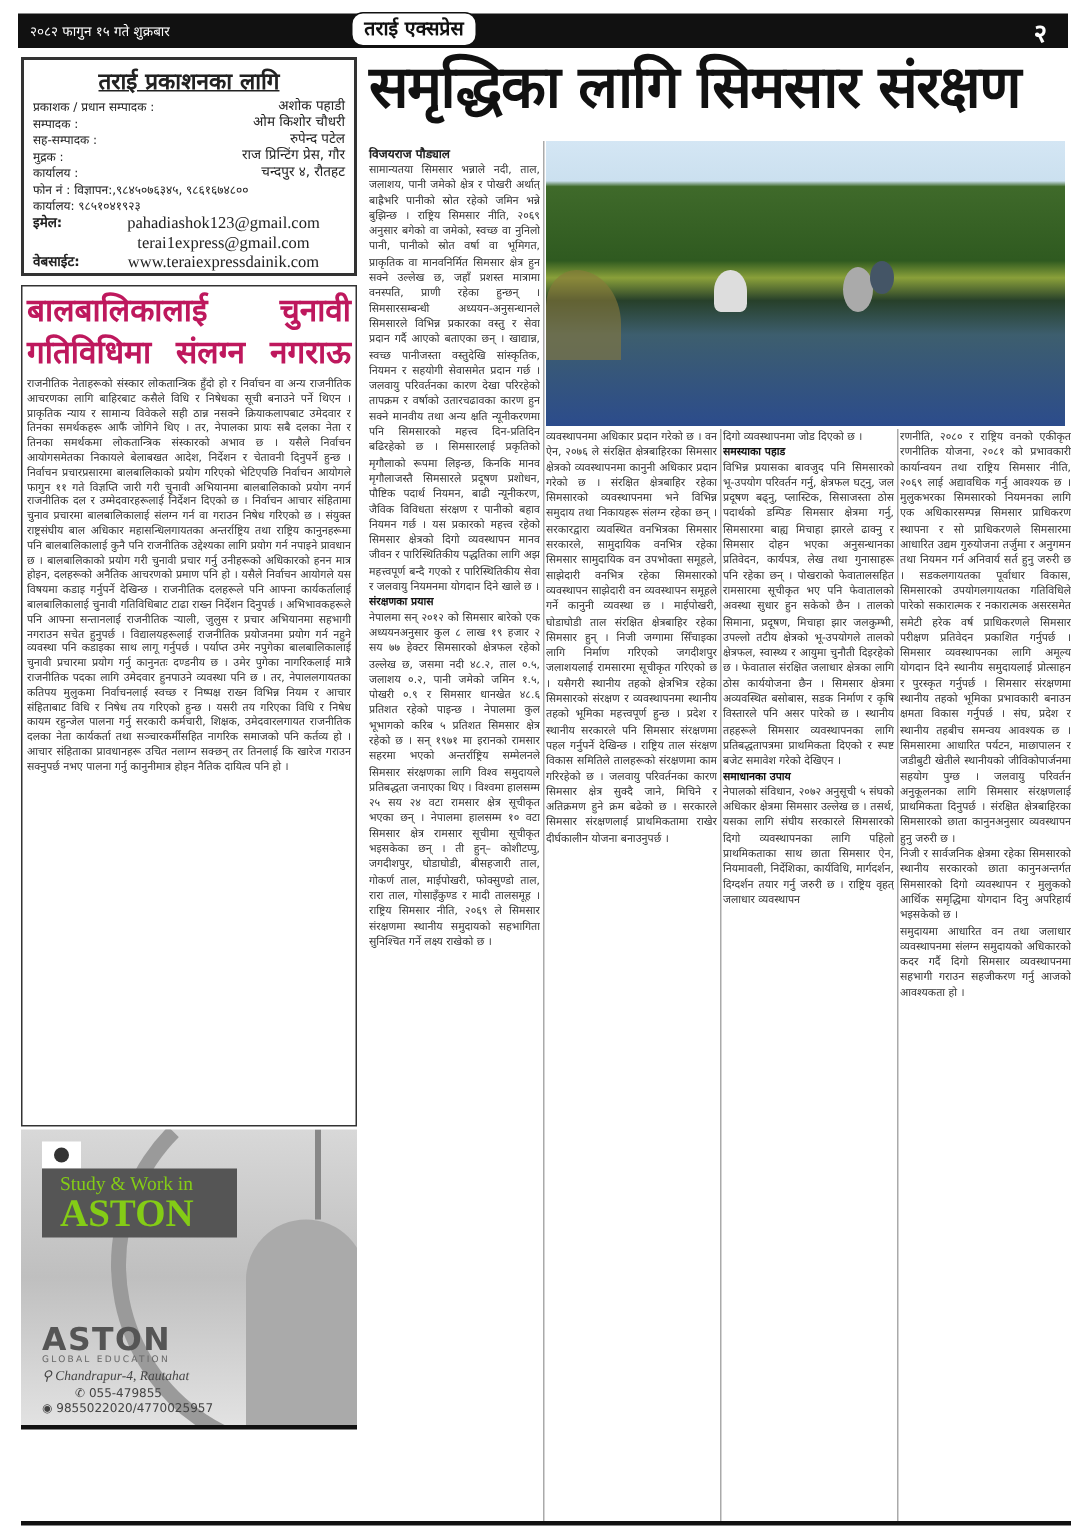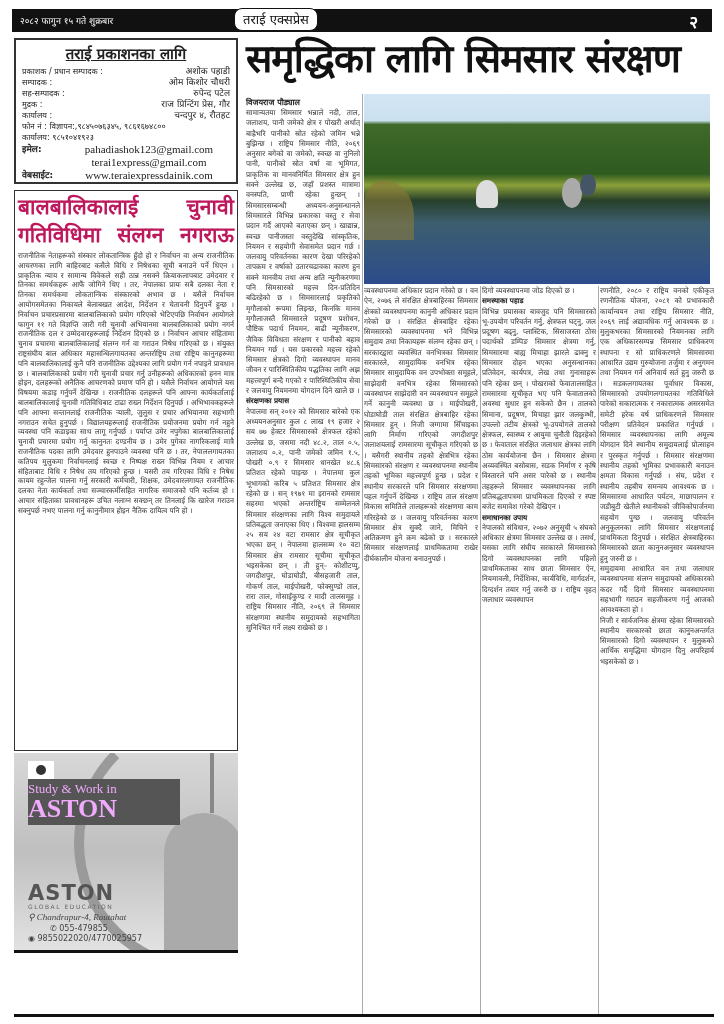--- a/index.html
+++ b/index.html
@@ -1,21 +1,21 @@
 <!DOCTYPE html>
 <html><head>
 <meta charset="utf-8">
 <style>
   * { box-sizing: border-box; margin: 0; padding: 0; }
   html, body { width: 724px; height: 1024px; background: #fff; overflow: hidden; }
   body { font-family: "DejaVu Sans", sans-serif; color: #222; position: relative; }
 
   .topbar { position: absolute; left: 12px; top: 9px; width: 700px; height: 23px; background: #111; color: #fff; }
   .topbar .date { position: absolute; left: 8px; top: 5px; font-size: 9px; }
-  .topbar .mast { position: absolute; left: 222px; top: -1px; width: 84px; height: 23px; background: #fff; color: #111; border: 1px solid #111; border-radius: 8px; font-size: 13px; text-align: center; line-height: 21px; }
+  .topbar .mast { position: absolute; left: 222px; top: -1px; width: 84px; height: 23px; background: #fff; color: #111; border: 1px solid #111; border-radius: 8px; font-size: 13px; text-align: center; line-height: 21px; font-weight: bold; }
   .topbar .pagenum { position: absolute; right: 14px; top: 1px; font-size: 17px; font-weight: bold; }
 
   .left { position: absolute; left: 14px; top: 38px; width: 224px; }
   .imprint { border: 2px solid #333; padding: 3px 6px 4px 6px; height: 146px; }
   .imprint h2 { font-size: 15px; font-weight: bold; text-align: center; text-decoration: underline; margin-bottom: 3px; }
   .imprint .row { display: flex; justify-content: space-between; font-size: 8px; line-height: 11px; }
   .imprint .row .v { font-size: 9px; }
   .imprint .erow { display: flex; font-size: 11px; line-height: 13px; font-family: "Liberation Serif", serif; }
   .imprint .erow .k { font-family: "DejaVu Sans", sans-serif; font-weight: bold; font-size: 9px; width: 46px; }
   .imprint .erow .v { flex: 1; text-align: center; }
@@ -23,21 +23,21 @@
   .editorial { margin-top: 6px; border: 1px solid #333; }
   .ed-label { height: 34px; border-bottom: 1px solid #333; position: relative; }
   .ed-label span { position: absolute; left: 52px; top: 7px; font-size: 16px; color: #aaa; }
   .ed-label .pen { position: absolute; left: 186px; top: 10px; width: 22px; height: 14px; border: 2px solid #111; background: linear-gradient(160deg,#fff 55%,#111 56%); }
   .ed-title { font-size: 21px; font-weight: bold; line-height: 28px; padding: 2px 3px 0 3px; text-align: justify; text-align-last: justify; color: #be185d; }
   .ed-body { font-size: 7.2px; line-height: 9.8px; padding: 2px 3px 4px 3px; text-align: justify; height: 501px; overflow: hidden; color: #333; }
   .ad { margin-top: 2px; height: 200px; background: linear-gradient(180deg,#d8d8d8,#bfbfbf 50%,#e2e2e2); position: relative; overflow: hidden; border-bottom: 3px solid #111; }
   .ad .arc { position: absolute; left: 60px; top: -40px; width: 260px; height: 260px; border-radius: 50%; border: 10px solid #9a9a9a; border-right-color: transparent; border-top-color: transparent; }
   .ad .flag { position: absolute; left: 14px; top: 8px; width: 26px; height: 18px; background: #fff; }
   .ad .flag i { position: absolute; left: 8px; top: 4px; width: 10px; height: 10px; border-radius: 50%; background: #333; }
-  .ad .box { position: absolute; left: 14px; top: 26px; width: 152px; height: 46px; background: #555; color: #f0abfc; padding: 2px 0; }
+  .ad .box { position: absolute; left: 14px; top: 26px; width: 130px; height: 46px; background: #555; color: #84cc16; padding: 2px 12px; }
   .ad .s1 { font-family: "Liberation Serif", serif; font-size: 13px; }
   .ad .s2 { font-family: "Liberation Serif", serif; font-size: 26px; font-weight: bold; line-height: 24px; }
   .ad .tower { position: absolute; left: 196px; top: 0; width: 4px; height: 60px; background: #888; }
   .ad .person { position: absolute; left: 150px; top: 60px; width: 80px; height: 140px; border-radius: 40px 40px 0 0; background: #aaa; }
   .ad .brand { position: absolute; left: 14px; top: 128px; font-size: 21px; font-weight: bold; color: #555; letter-spacing: 1px; }
   .ad .sub { position: absolute; left: 14px; top: 150px; font-size: 6px; color: #666; letter-spacing: 1.5px; }
   .ad .addr { position: absolute; left: 14px; top: 159px; font-size: 9px; font-style: italic; font-family: "Liberation Serif", serif; color: #444; }
   .ad .ph1 { position: absolute; left: 36px; top: 171px; font-size: 8px; color: #444; }
   .ad .ph2 { position: absolute; left: 14px; top: 181px; font-size: 8px; color: #444; }
 
@@ -160,18 +160,18 @@
   </div>
   <div class="col c3">
     <span>दिगो व्यवस्थापनमा जोड दिएको छ ।</span>
     <span class="sub-h">समस्याका पहाड</span>
     <span>विभिन्न प्रयासका बावजुद पनि सिमसारको भू-उपयोग परिवर्तन गर्नु, क्षेत्रफल घट्नु, जल प्रदूषण बढ्नु, प्लास्टिक, सिसाजस्ता ठोस पदार्थको डम्पिङ सिमसार क्षेत्रमा गर्नु, सिमसारमा बाह्य मिचाहा झारले ढाक्नु र सिमसार दोहन भएका अनुसन्धानका प्रतिवेदन, कार्यपत्र, लेख तथा गुनासाहरू पनि रहेका छन् । पोखराको फेवातालसहित रामसारमा सूचीकृत भए पनि फेवातालको अवस्था सुधार हुन सकेको छैन । तालको सिमाना, प्रदूषण, मिचाहा झार जलकुम्भी, उपल्लो तटीय क्षेत्रको भू-उपयोगले तालको क्षेत्रफल, स्वास्थ्य र आयुमा चुनौती दिइरहेको छ । फेवाताल संरक्षित जलाधार क्षेत्रका लागि ठोस कार्ययोजना छैन । सिमसार क्षेत्रमा अव्यवस्थित बसोबास, सडक निर्माण र कृषि विस्तारले पनि असर पारेको छ । स्थानीय तहहरूले सिमसार व्यवस्थापनका लागि प्रतिबद्धतापत्रमा प्राथमिकता दिएको र स्पष्ट बजेट समावेश गरेको देखिएन ।</span>
     <span class="sub-h">समाधानका उपाय</span>
     <span>नेपालको संविधान, २०७२ अनुसूची ५ संघको अधिकार क्षेत्रमा सिमसार उल्लेख छ । तसर्थ, यसका लागि संघीय सरकारले सिमसारको दिगो व्यवस्थापनका लागि पहिलो प्राथमिकताका साथ छाता सिमसार ऐन, नियमावली, निर्देशिका, कार्यविधि, मार्गदर्शन, दिग्दर्शन तयार गर्नु जरुरी छ । राष्ट्रिय वृहत् जलाधार व्यवस्थापन</span>
   </div>
   <div class="col c4">
     <span>रणनीति, २०८० र राष्ट्रिय वनको एकीकृत रणनीतिक योजना, २०८१ को प्रभावकारी कार्यान्वयन तथा राष्ट्रिय सिमसार नीति, २०६९ लाई अद्यावधिक गर्नु आवश्यक छ । मुलुकभरका सिमसारको नियमनका लागि एक अधिकारसम्पन्न सिमसार प्राधिकरण स्थापना र सो प्राधिकरणले सिमसारमा आधारित उद्यम गुरुयोजना तर्जुमा र अनुगमन तथा नियमन गर्न अनिवार्य सर्त हुनु जरुरी छ । सडकलगायतका पूर्वाधार विकास, सिमसारको उपयोगलगायतका गतिविधिले पारेको सकारात्मक र नकारात्मक असरसमेत समेटी हरेक वर्ष प्राधिकरणले सिमसार परीक्षण प्रतिवेदन प्रकाशित गर्नुपर्छ । सिमसार व्यवस्थापनका लागि अमूल्य योगदान दिने स्थानीय समुदायलाई प्रोत्साहन र पुरस्कृत गर्नुपर्छ । सिमसार संरक्षणमा स्थानीय तहको भूमिका प्रभावकारी बनाउन क्षमता विकास गर्नुपर्छ । संघ, प्रदेश र स्थानीय तहबीच समन्वय आवश्यक छ । सिमसारमा आधारित पर्यटन, माछापालन र जडीबुटी खेतीले स्थानीयको जीविकोपार्जनमा सहयोग पुग्छ । जलवायु परिवर्तन अनुकूलनका लागि सिमसार संरक्षणलाई प्राथमिकता दिनुपर्छ । संरक्षित क्षेत्रबाहिरका सिमसारको छाता कानुनअनुसार व्यवस्थापन हुनु जरुरी छ ।</span>
+    <span style="display:block">निजी र सार्वजनिक क्षेत्रमा रहेका सिमसारको स्थानीय सरकारको छाता कानुनअन्तर्गत सिमसारको दिगो व्यवस्थापन र मुलुकको आर्थिक समृद्धिमा योगदान दिनु अपरिहार्य भइसकेको छ ।</span>
     <span style="display:block">समुदायमा आधारित वन तथा जलाधार व्यवस्थापनमा संलग्न समुदायको अधिकारको कदर गर्दै दिगो सिमसार व्यवस्थापनमा सहभागी गराउन सहजीकरण गर्नु आजको आवश्यकता हो ।</span>
-    <span style="display:block">निजी र सार्वजनिक क्षेत्रमा रहेका सिमसारको स्थानीय सरकारको छाता कानुनअन्तर्गत सिमसारको दिगो व्यवस्थापन र मुलुकको आर्थिक समृद्धिमा योगदान दिनु अपरिहार्य भइसकेको छ ।</span>
   </div>
 </div>
 
 <div class="bottom-rule"></div>
 
 </body></html>

